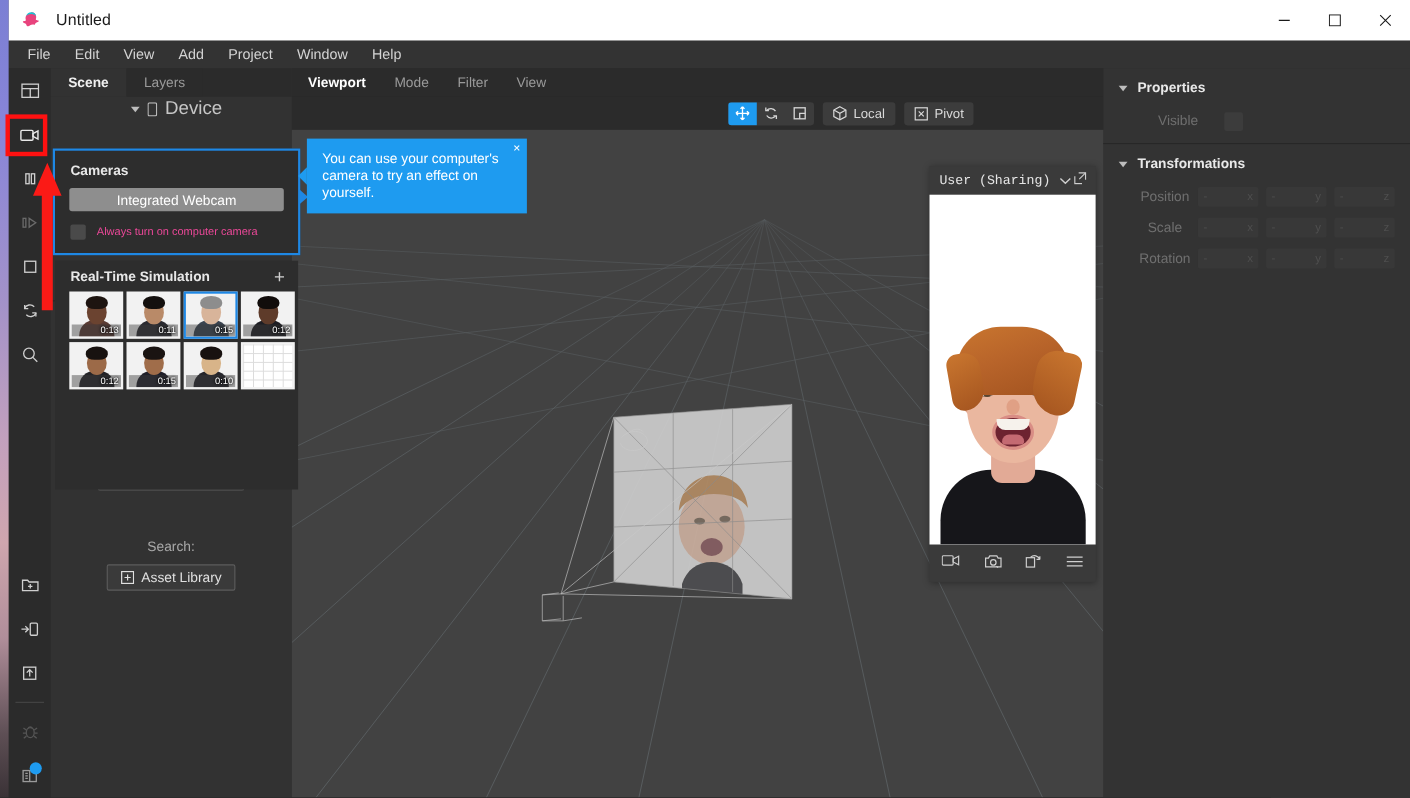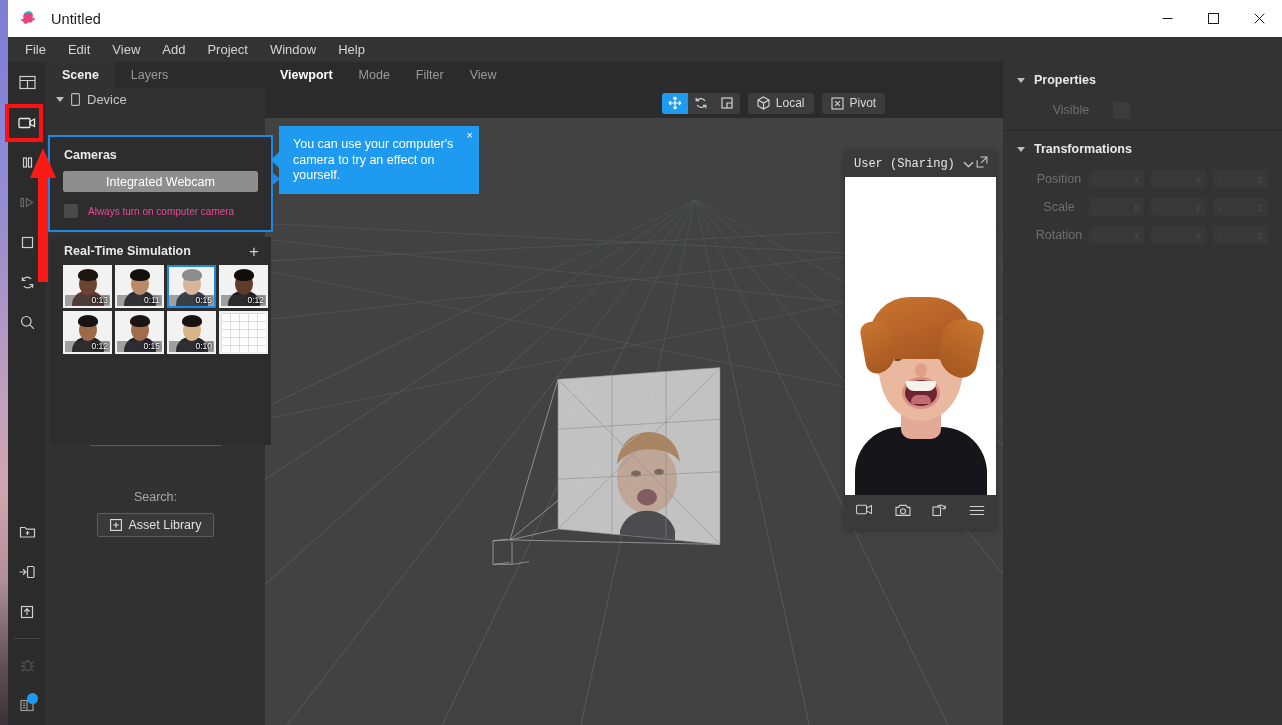--- a/index.html
+++ b/index.html
@@ -77,21 +77,21 @@
   .tab {
     height: 26px; display: flex; align-items: center; padding: 0 16px;
     font-size: 12.5px; color: #9a9a9a; background: #2b2b2b;
   }
   .tab.active { background: #323232; color: #f0f0f0; font-weight: bold; }
   .tab.inactive { background: #2b2b2b; }
 
   .scene-body { height: 211px; background: #323232; position: relative; }
   .tree-row {
     height: 22px; display: flex; align-items: center; padding-left: 10px;
-    color: #c6c6c6; font-size: 13px; gap: 7px;
+    color: #c6c6c6; font-size: 17px; gap: 7px; justify-content: center;
   }
   .tri { width: 0; height: 0; border-left: 4.5px solid transparent; border-right: 4.5px solid transparent; border-top: 5.5px solid #bdbdbd; }
 
   
   .cam-popup {
     position: absolute; left: 2px; top: 47px; width: 225px;
     background: #2d2d2d;
     border: 2px solid #1e88e5;
     z-index: 20;
   }

